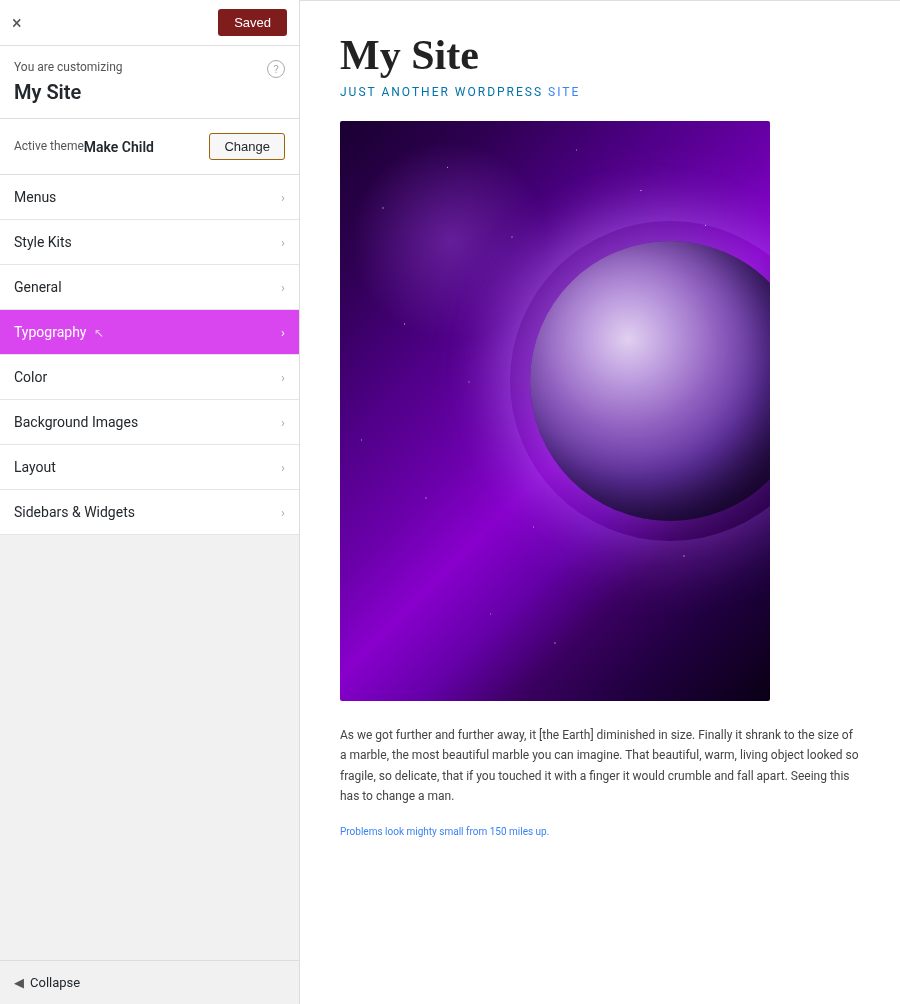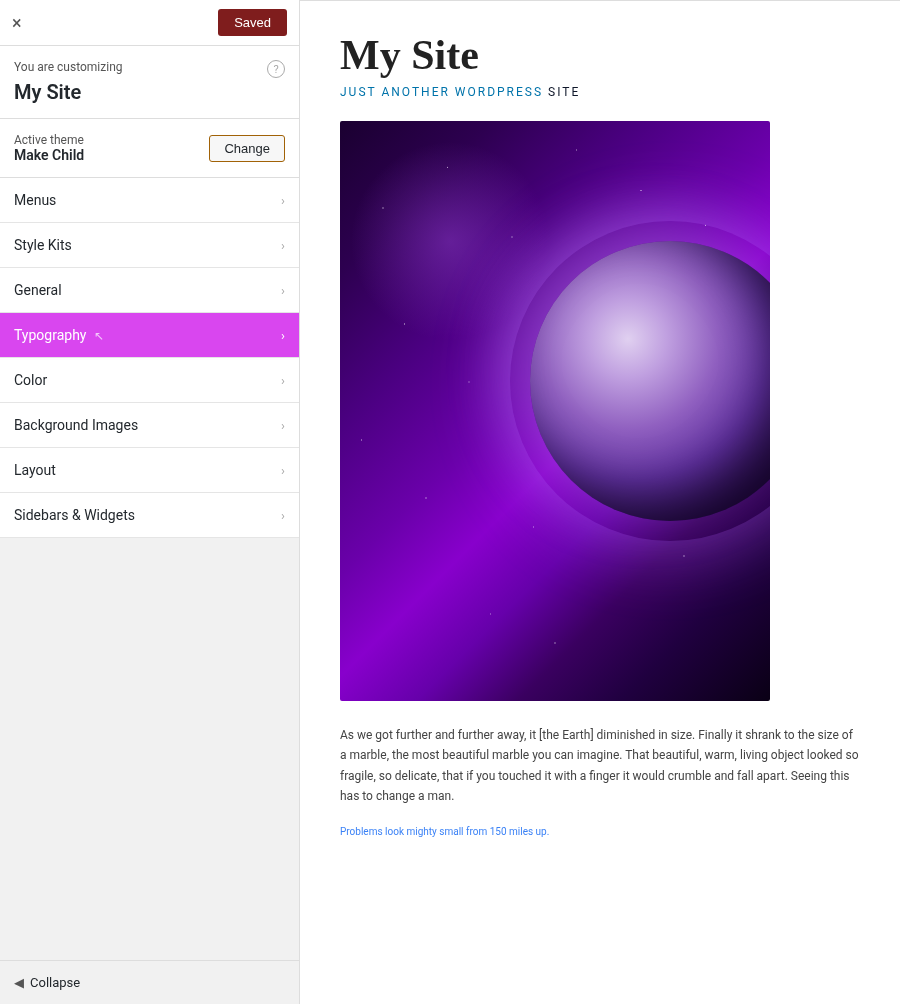--- a/index.html
+++ b/index.html
@@ -88,21 +88,21 @@
     #active-theme-section {
       background: #fff;
       padding: 14px;
       border-bottom: 1px solid #ddd;
       display: flex;
       align-items: center;
       justify-content: space-between;
     }
     #active-theme-info {
       display: flex;
-      flex-direction: column;
+      flex-direction: row;
     }
     #active-theme-label {
       font-size: 12px;
       color: #555;
     }
     #active-theme-name {
       font-size: 14px;
       font-weight: 600;
       color: #23282d;
     }
@@ -197,21 +197,21 @@
       font-family: Georgia, serif;
     }
     #site-tagline {
       font-size: 12px;
       letter-spacing: 2px;
       color: #0073aa;
       margin-bottom: 22px;
       text-transform: uppercase;
     }
     #site-tagline span.site-word {
-      color: #0f172a;
+      color: #3b82f6;
       margin-top: 43px;
     }
 
     
     #space-image {
       width: 430px;
       height: 580px;
       background: linear-gradient(135deg, #1a0030 0%, #2d0050 15%, #4a0080 30%, #6a00aa 45%, #8800cc 55%, #6600aa 65%, #3a0060 75%, #200040 85%, #0a0015 100%);
       border-radius: 2px;
       margin-bottom: 24px;

